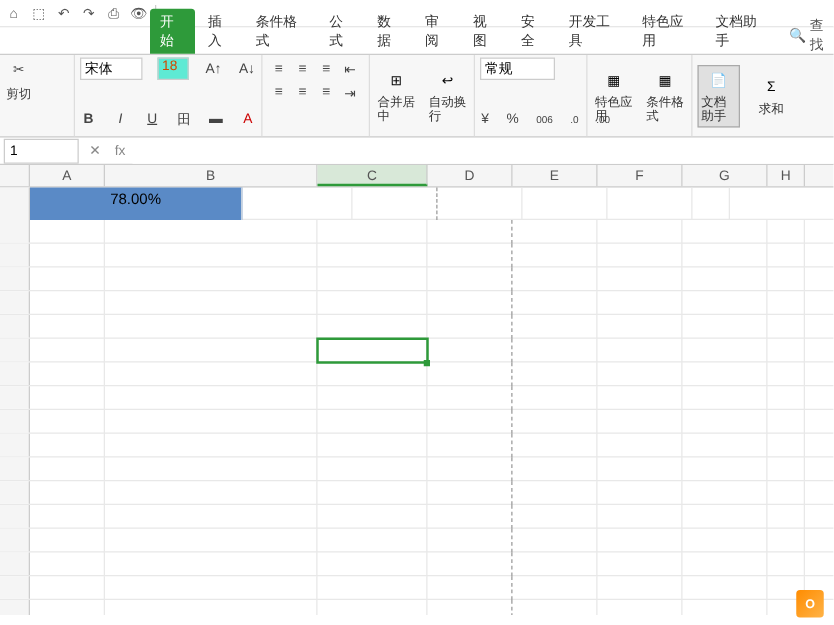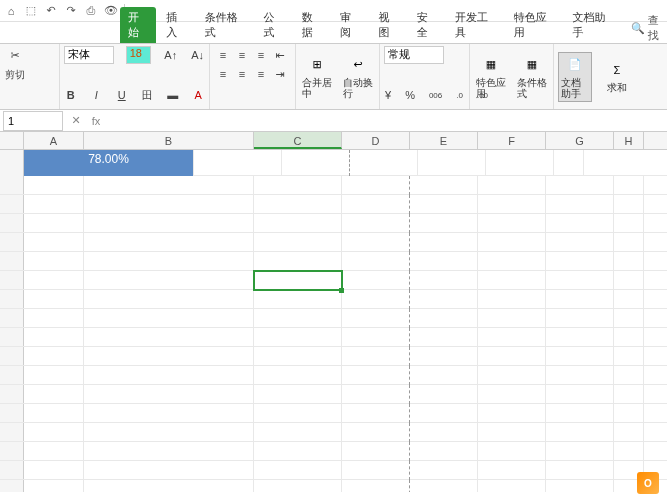--- a/index.html
+++ b/index.html
@@ -40,21 +40,21 @@
 
 .grid-wrap { position:relative; height:360px; overflow:hidden; }
 .col-headers { height:18px; display:flex; background:#f5f5f5; border-bottom:1px solid #ccc; }
 .corner { width:24px; border-right:1px solid #ccc; }
 .ch { border-right:1px solid #ccc; text-align:center; line-height:18px; color:#555; font-size:11px; cursor:pointer; }
 .ch.sel { background:#d8e8d8; border-bottom:2px solid #2e9a3a; }
 .rows { }
 .row { height:19px; display:flex; border-bottom:1px solid #e8e8e8; }
 .rh { width:24px; background:#f5f5f5; border-right:1px solid #ccc; text-align:center; line-height:19px; color:#555; font-size:10px; cursor:pointer; }
 .cell { border-right:1px solid #e8e8e8; height:19px; line-height:19px; padding:0 3px; font-size:11px; position:relative; }
-.cell.filled { background:#5a8ac6; text-align:center; color:#ffffff; font-size:12px; }
+.cell.filled { background:#5a8ac6; text-align:center; color:#000000; font-size:12px; }
 .cell.selected { outline:2px solid #2e9a3a; outline-offset:-1px; z-index:2; }
 .cell.selected::after { content:''; position:absolute; right:-3px; bottom:-3px; width:5px; height:5px; background:#2e9a3a; }
 .page-break { border-right:1px dashed #999 !important; }
 
 
 .watermark { position:absolute; right:8px; bottom:6px; display:flex; align-items:center; gap:4px; }
 .wm-logo { width:22px; height:22px; background:linear-gradient(135deg,#ff8c00,#ffb347); border-radius:3px; display:flex; align-items:center; justify-content:center; color:#fff; font-weight:bold; font-size:10px; }
 .wm-text { display:flex; flex-direction:column; line-height:1; }
 .wm-title { font-size:14px; font-weight:bold; }
 .wm-title .o { color:#ff8c00; }

